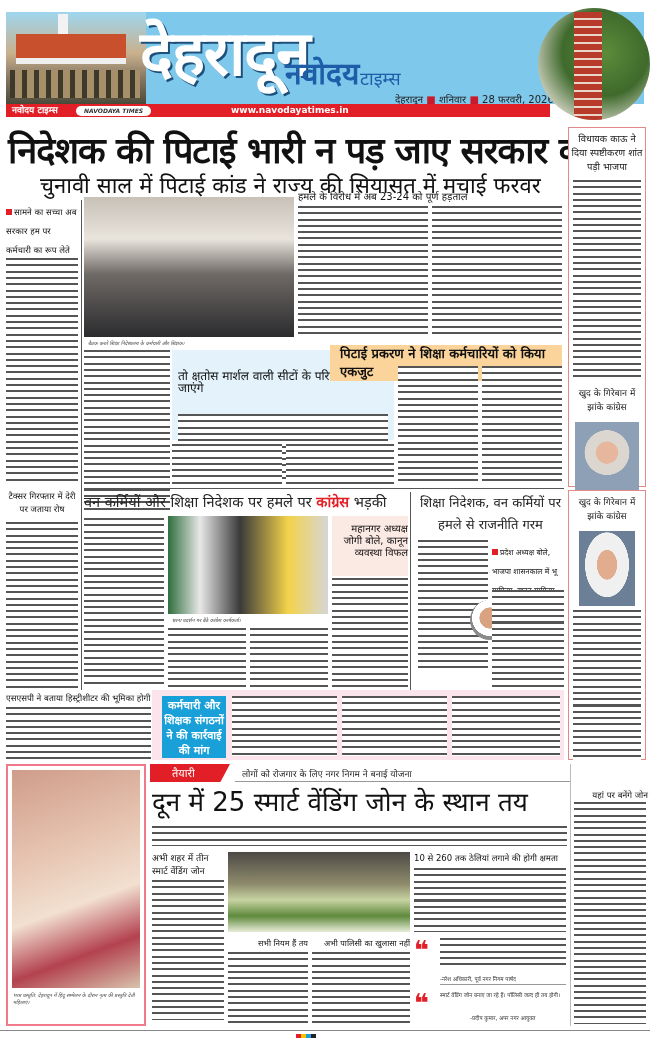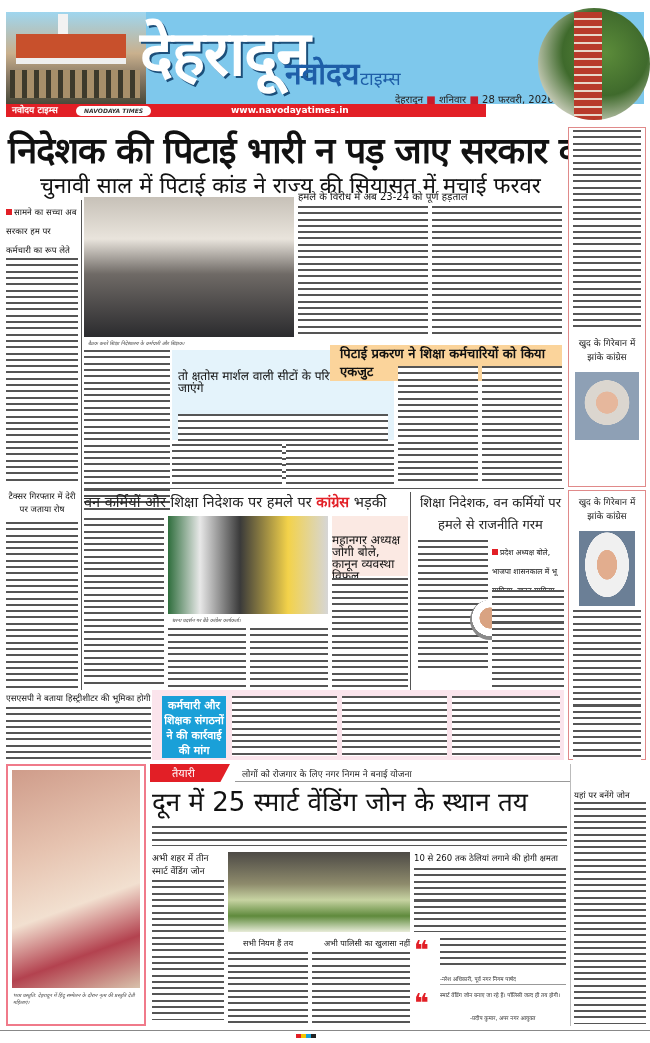--- a/index.html
+++ b/index.html
@@ -11,21 +11,21 @@
 .mast-left .bld{position:absolute;left:10px;top:22px;width:110px;height:30px;background:#c8502c;border-bottom:6px solid #eee}
 .mast-left .tower{position:absolute;left:52px;top:2px;width:10px;height:24px;background:#f2f2f2}
 .mast-left .soldiers{position:absolute;left:4px;top:58px;width:130px;height:28px;background:repeating-linear-gradient(90deg,#3d3a2c 0 5px,#a78f6a 5px 12px)}
 .title-main{left:140px;top:14px;font-family:"DejaVu Sans",sans-serif;font-weight:bold;font-size:62px;color:#fff;letter-spacing:-1px;text-shadow:2px 2px 0 #1c4f7a;line-height:80px}
 .title-nav{left:285px;top:57px;font-weight:bold;font-size:30px;color:#1e5ea8;line-height:34px}
 .title-times{left:360px;top:66px;font-size:18px;color:#1e5ea8}
 .dateline{left:395px;top:92px;font-size:10px;color:#222}
 .dateline .dot{color:#c81c2c}
 .mast-right{left:538px;top:8px;width:112px;height:112px;border-radius:50%;background:radial-gradient(circle at 60% 40%,#5c8c3a 0%,#3f6a2c 45%,#d7d7c8 80%);overflow:hidden}
 .mast-right .clock{position:absolute;left:36px;top:4px;width:28px;height:108px;background:repeating-linear-gradient(180deg,#b83a2a 0 6px,#e8d6c8 6px 8px)}
-.redbar{left:6px;top:104px;width:480px;height:13px;background:#e21f26}
+.redbar{left:6px;top:104px;width:544px;height:13px;background:#e21f26}
 .redbar .brand{position:absolute;left:6px;top:0;color:#fff;font-weight:bold;font-size:9px;line-height:13px}
 .redbar .pill{position:absolute;left:70px;top:2px;background:#fff;color:#333;border-radius:6px;font-size:6px;font-style:italic;font-weight:bold;padding:1px 8px;line-height:8px}
 .redbar .url{position:absolute;left:225px;top:0;color:#fff;font-weight:bold;font-size:9px;line-height:13px}
 
 .h1{left:8px;top:128px;font-weight:bold;font-size:36px;color:#111;letter-spacing:-1px;line-height:46px;white-space:nowrap}
 .h2{left:40px;top:172px;font-size:22px;color:#111;line-height:28px;white-space:nowrap}
 .sidebox{left:568px;top:127px;width:78px;height:360px;border:1px solid #e08a8a;background:#fff}
 .side-h{font-size:9.5px;text-align:center;line-height:14px;padding:4px 2px;color:#222}
 .txt{font-size:5px;line-height:6.3px;color:#333;text-align:justify;overflow:hidden}
 .gray{background:repeating-linear-gradient(180deg,#555 0 2px,#fff 2px 6.3px)}
@@ -65,20 +65,21 @@
 <div class="abs redbar">
   <span class="brand">नवोदय टाइम्स</span>
   <span class="pill">NAVODAYA TIMES</span>
   <span class="url">www.navodayatimes.in</span>
 </div>
 
 <div class="abs h1">निदेशक की पिटाई भारी न पड़ जाए सरकार को</div>
 <div class="abs h2">चुनावी साल में  पिटाई कांड ने राज्य की सियासत में मचाई फरवर</div>
 
 <div class="abs sidebox">
+  <div class="side-h">विधायक काऊ ने दिया स्पष्टीकरण शांत पड़ी भाजपा</div>
   <div class="txt gray" style="margin:2px 4px;height:200px"></div>
   <div class="side-h" style="font-size:9px">खुद के गिरेबान में झांके कांग्रेस</div>
   <div class="photo" style="margin:4px 6px;height:68px;background:radial-gradient(circle at 50% 45%,#e6b79c 0 22%,#dbd6cf 23% 45%,#8ea0b5 46%)"></div>
 </div>
 <div class="abs sidebox" style="top:490px;height:270px">
   <div class="side-h" style="font-size:9px">खुद के गिरेबान में झांके कांग्रेस</div>
   <div class="photo" style="margin:4px 10px;height:75px;background:radial-gradient(ellipse at 50% 45%,#e2ad8e 0 25%,#f0f0f0 26% 55%,#6b7f96 56%)"></div>
   <div class="txt gray" style="margin:4px 4px;height:150px"></div>
 </div>
 
@@ -114,21 +115,21 @@
 <div class="abs hline" style="left:84px;top:488px;width:480px"></div>
 <div class="abs" style="left:84px;top:492px;font-size:14.5px;line-height:20px;white-space:nowrap">
   <span>वन कर्मियों और शिक्षा निदेशक पर हमले पर</span>
   <span style="color:#e21f26;font-weight:bold">कांग्रेस</span>
   <span>भड़की</span>
 </div>
 <div class="abs txt gray" style="left:84px;top:518px;width:80px;height:170px"></div>
 <div class="abs photo" style="left:168px;top:516px;width:160px;height:98px;background:linear-gradient(90deg,#2f6e3d 0%,#e8e8e8 20%,#3a3a3a 45%,#f3d24a 75%,#d6d6d6 100%)"></div>
 <div class="abs caption" style="left:172px;top:617px">धरना प्रदर्शन पर बैठे कांग्रेस कार्यकर्ता।</div>
 <div class="abs" style="left:332px;top:516px;width:76px;height:60px;background:#fbe9e3">
-  <div class="sub-h" style="font-size:12px;line-height:12px;text-align:left;padding-top:18px">महानगर अध्यक्ष जोगी बोले, कानून व्यवस्था विफल</div>
+  <div class="sub-h" style="font-size:10px;line-height:12px;text-align:right;padding-top:7px">महानगर अध्यक्ष जोगी बोले, कानून व्यवस्था विफल</div>
 </div>
 <div class="abs txt gray" style="left:332px;top:578px;width:76px;height:110px"></div>
 <div class="abs txt gray" style="left:168px;top:628px;width:78px;height:60px"></div>
 <div class="abs txt gray" style="left:250px;top:628px;width:78px;height:60px"></div>
 
 <div class="abs vline" style="left:410px;top:492px;height:262px"></div>
 <div class="abs" style="left:418px;top:492px;width:145px;font-size:13px;line-height:22px;text-align:center">शिक्षा निदेशक, वन कर्मियों पर हमले से राजनीति गरम</div>
 <div class="abs txt gray" style="left:418px;top:540px;width:70px;height:130px"></div>
 <div class="abs" style="left:492px;top:540px;width:72px">
   <span class="red-sq"></span><span class="sub-h" style="font-size:7.5px;line-height:11px">प्रदेश अध्यक्ष बोले, भाजपा शासनकाल में भू माफिया, खनन माफिया हावी</span>
@@ -153,30 +154,30 @@
   <span style="position:absolute;left:92px;top:3px;font-size:9px;color:#222">लोगों को रोजगार के लिए नगर निगम ने बनाई योजना</span>
   <div style="position:absolute;left:85px;top:17px;width:335px;height:1px;background:#999"></div>
 </div>
 <div class="abs" style="left:152px;top:784px;font-size:26px;line-height:36px;color:#111;white-space:nowrap">दून में 25 स्मार्ट वेंडिंग जोन के स्थान तय</div>
 <div class="abs txt gray" style="left:152px;top:826px;width:415px;height:20px"></div>
 <div class="abs sub-h" style="left:152px;top:852px;width:72px;font-size:9px;line-height:13px">अभी शहर में तीन स्मार्ट वेंडिंग जोन</div>
 <div class="abs txt gray" style="left:152px;top:880px;width:72px;height:140px"></div>
 <div class="abs photo" style="left:228px;top:852px;width:182px;height:80px;background:linear-gradient(180deg,#4d4a46 0%,#8e8b6c 40%,#c7d3a2 60%,#5f8a3c 80%,#e8ecd9 100%)"></div>
 <div class="abs sub-h" style="left:414px;top:852px;width:152px;font-size:8.5px;line-height:13px">10 से 260 तक ठेलियां लगाने की होगी क्षमता</div>
 <div class="abs txt gray" style="left:414px;top:868px;width:152px;height:64px"></div>
-<div class="abs sub-h" style="left:228px;top:937px;width:80px;font-size:8px;text-align:center">सभी नियम हैं तय</div>
+<div class="abs sub-h" style="left:228px;top:937px;width:80px;font-size:8px;text-align:right">सभी नियम हैं तय</div>
 <div class="abs txt gray" style="left:228px;top:952px;width:80px;height:72px"></div>
 <div class="abs sub-h" style="left:312px;top:937px;width:98px;font-size:8px;text-align:right">अभी पालिसी का खुलासा नहीं</div>
 <div class="abs txt gray" style="left:312px;top:952px;width:98px;height:72px"></div>
 <div class="abs" style="left:414px;top:937px;width:24px;color:#e21f26;font-size:26px;line-height:26px;font-weight:bold">❝</div>
 <div class="abs txt gray" style="left:440px;top:938px;width:126px;height:32px"></div>
 <div class="abs" style="left:440px;top:975px;font-size:5.5px;color:#333">-नरेश अधिकारी, पूर्व नगर निगम पार्षद</div>
 <div class="abs hline" style="left:440px;top:984px;width:126px;background:#999"></div>
 <div class="abs" style="left:414px;top:990px;width:24px;color:#e21f26;font-size:26px;line-height:26px;font-weight:bold">❝</div>
 <div class="abs" style="left:440px;top:992px;width:126px;font-size:5.5px;line-height:7px;color:#333">स्मार्ट वेंडिंग जोन बनाए जा रहे हैं। पॉलिसी जल्द ही तय होगी।</div>
 <div class="abs" style="left:470px;top:1014px;font-size:5.5px;color:#333">-प्रदीप कुमार, अपर नगर आयुक्त</div>
 
 <div class="abs vline" style="left:570px;top:764px;height:262px;background:#bbb"></div>
-<div class="abs sub-h" style="left:574px;top:788px;width:74px;font-size:8.5px;text-align:left">यहां पर बनेंगे जोन</div>
+<div class="abs sub-h" style="left:574px;top:788px;width:74px;font-size:8.5px;text-align:right">यहां पर बनेंगे जोन</div>
 <div class="abs txt gray" style="left:574px;top:802px;width:72px;height:222px"></div>
 
 <div class="abs hline" style="left:0;top:1030px;width:650px;background:#888"></div>
 <div class="abs" style="left:296px;top:1034px;width:20px;height:4px;background:linear-gradient(90deg,#e21f26 25%,#f5c400 25% 50%,#1aa0d8 50% 75%,#222 75%)"></div>
 
 </body></html>

